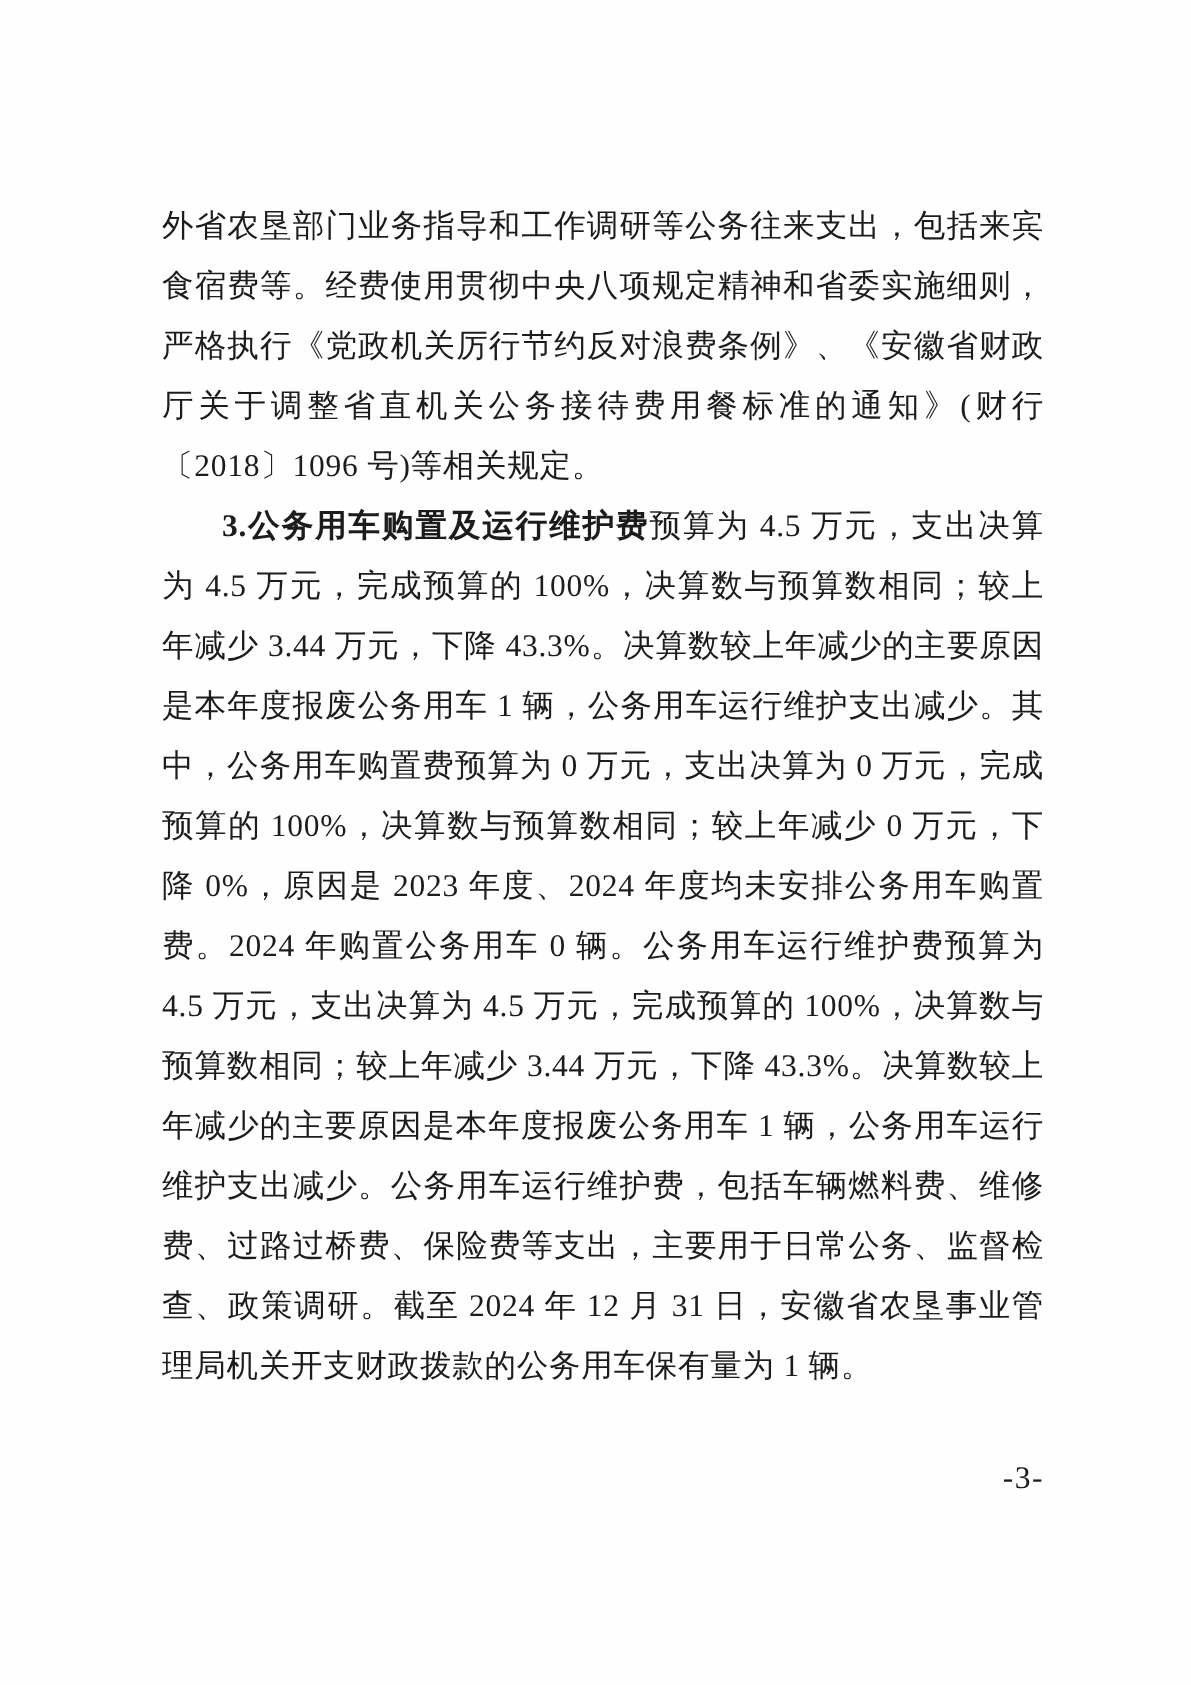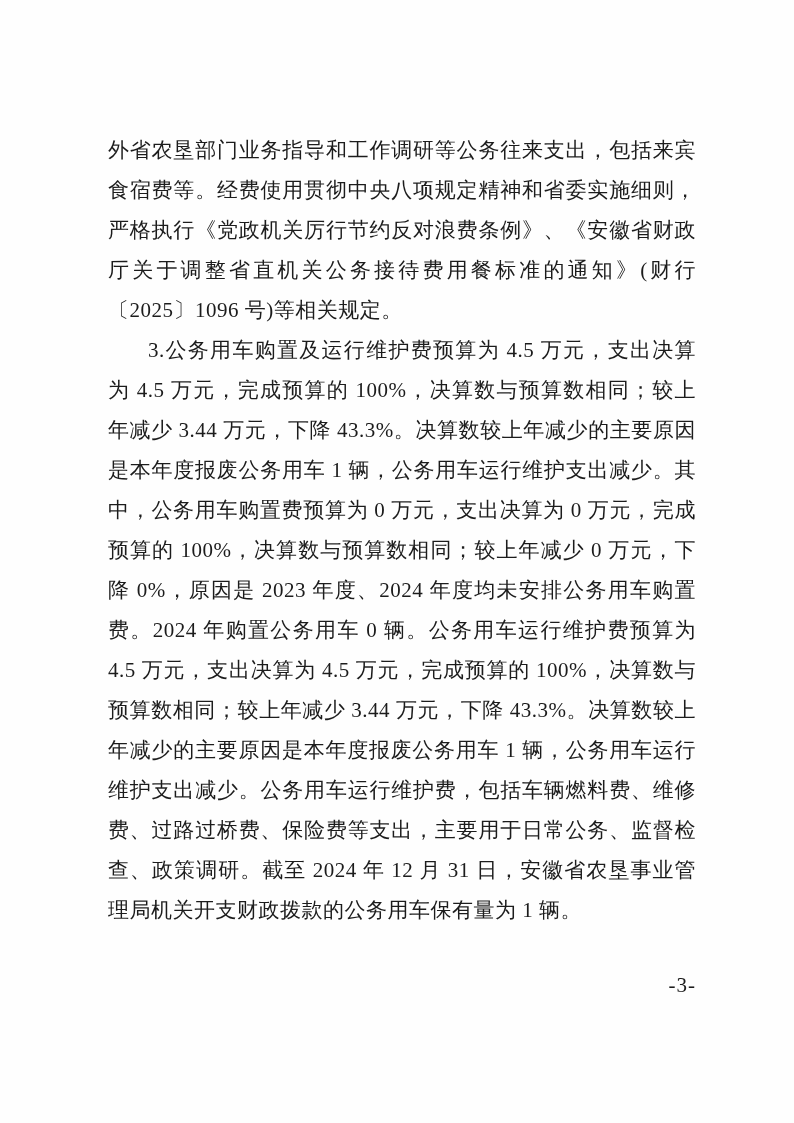--- a/index.html
+++ b/index.html
@@ -28,37 +28,37 @@
     letter-spacing: 0.5px;
   }
   .para {
     margin: 0;
     padding: 0;
   }
   .para.indent {
     text-indent: 40px;
   }
   .lead {
-    font-weight: 400;
+    font-weight: 700;
   }
   .footer {
     position: absolute;
     left: 0;
     top: 970px;
     width: 696px;
     text-align: right;
     font-size: 21px;
     line-height: 30px;
     letter-spacing: 1px;
   }
 </style>
 </head>
 <body>
 
 <div class="page">
   <div class="body-text">
-    <p class="para">外省农垦部门业务指导和工作调研等公务往来支出，包括来宾食宿费等。经费使用贯彻中央八项规定精神和省委实施细则，严格执行《党政机关厉行节约反对浪费条例》、《安徽省财政厅关于调整省直机关公务接待费用餐标准的通知》(财行〔2025〕1096 号)等相关规定。</p>
+    <p class="para">外省农垦部门业务指导和工作调研等公务往来支出，包括来宾食宿费等。经费使用贯彻中央八项规定精神和省委实施细则，严格执行《党政机关厉行节约反对浪费条例》、《安徽省财政厅关于调整省直机关公务接待费用餐标准的通知》(财行〔2018〕1096 号)等相关规定。</p>
     <p class="para indent"><span class="lead">3.公务用车购置及运行维护费</span><span>预算为 4.5 万元，支出决算为 4.5 万元，完成预算的 100%，决算数与预算数相同；较上年减少 3.44 万元，下降 43.3%。决算数较上年减少的主要原因是本年度报废公务用车 1 辆，公务用车运行维护支出减少。其中，公务用车购置费预算为 0 万元，支出决算为 0 万元，完成预算的 100%，决算数与预算数相同；较上年减少 0 万元，下降 0%，原因是 2023 年度、2024 年度均未安排公务用车购置费。2024 年购置公务用车 0 辆。公务用车运行维护费预算为 4.5 万元，支出决算为 4.5 万元，完成预算的 100%，决算数与预算数相同；较上年减少 3.44 万元，下降 43.3%。决算数较上年减少的主要原因是本年度报废公务用车 1 辆，公务用车运行维护支出减少。公务用车运行维护费，包括车辆燃料费、维修费、过路过桥费、保险费等支出，主要用于日常公务、监督检查、政策调研。截至 2024 年 12 月 31 日，安徽省农垦事业管理局机关开支财政拨款的公务用车保有量为 1 辆。</span></p>
   </div>
   <div class="footer">
     <span>-3-</span>
   </div>
 </div>
 
 </body></html>

